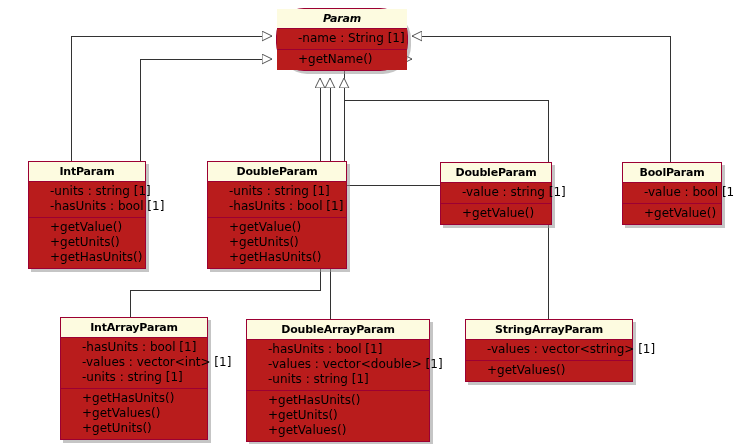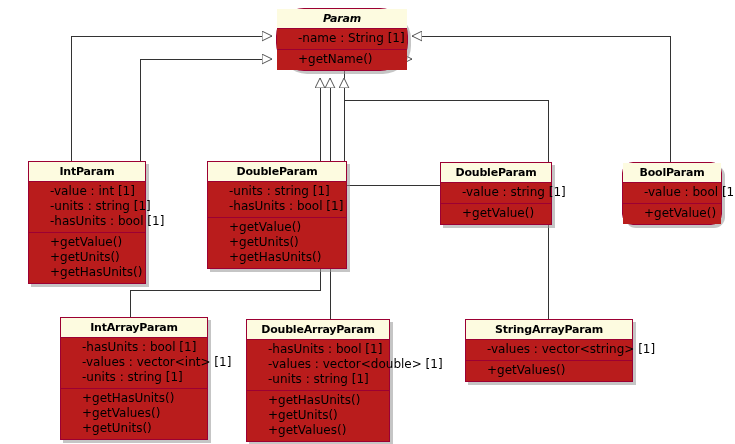--- a/index.html
+++ b/index.html
@@ -107,21 +107,20 @@
       <div class="uml-row">-name : String [1]</div>
     </div>
     <div class="uml-compartment">
       <div class="uml-row">+getName()</div>
     </div>
   </div>
 
   <div class="uml-class" style="left:28px; top:161px; width:118px;">
     <div class="uml-name">IntParam</div>
     <div class="uml-compartment uml-attrs">
-      <div class="uml-row">-value : int [1]</div>
       <div class="uml-row">-units : string [1]</div>
       <div class="uml-row">-hasUnits : bool [1]</div>
     </div>
     <div class="uml-compartment">
       <div class="uml-row">+getValue()</div>
       <div class="uml-row">+getUnits()</div>
       <div class="uml-row">+getHasUnits()</div>
     </div>
   </div>
 
@@ -141,21 +140,21 @@
   <div class="uml-class" style="left:440px; top:162px; width:112px;">
     <div class="uml-name">DoubleParam</div>
     <div class="uml-compartment uml-attrs">
       <div class="uml-row">-value : string [1]</div>
     </div>
     <div class="uml-compartment">
       <div class="uml-row">+getValue()</div>
     </div>
   </div>
 
-  <div class="uml-class" style="left:622px; top:162px; width:100px;border-radius:11px;">
+  <div class="uml-class" style="left:622px; top:162px; width:100px;">
     <div class="uml-name">BoolParam</div>
     <div class="uml-compartment uml-attrs">
       <div class="uml-row">-value : bool [1]</div>
     </div>
     <div class="uml-compartment">
       <div class="uml-row">+getValue()</div>
     </div>
   </div>
 
   <div class="uml-class" style="left:60px; top:317px; width:148px;">
@@ -165,21 +164,21 @@
       <div class="uml-row">-values : vector&lt;int&gt; [1]</div>
       <div class="uml-row">-units : string [1]</div>
     </div>
     <div class="uml-compartment">
       <div class="uml-row">+getHasUnits()</div>
       <div class="uml-row">+getValues()</div>
       <div class="uml-row">+getUnits()</div>
     </div>
   </div>
 
-  <div class="uml-class" style="left:246px; top:319px; width:144px;">
+  <div class="uml-class" style="left:246px; top:319px; width:184px;">
     <div class="uml-name">DoubleArrayParam</div>
     <div class="uml-compartment uml-attrs">
       <div class="uml-row">-hasUnits : bool [1]</div>
       <div class="uml-row">-values : vector&lt;double&gt; [1]</div>
       <div class="uml-row">-units : string [1]</div>
     </div>
     <div class="uml-compartment">
       <div class="uml-row">+getHasUnits()</div>
       <div class="uml-row">+getUnits()</div>
       <div class="uml-row">+getValues()</div>

